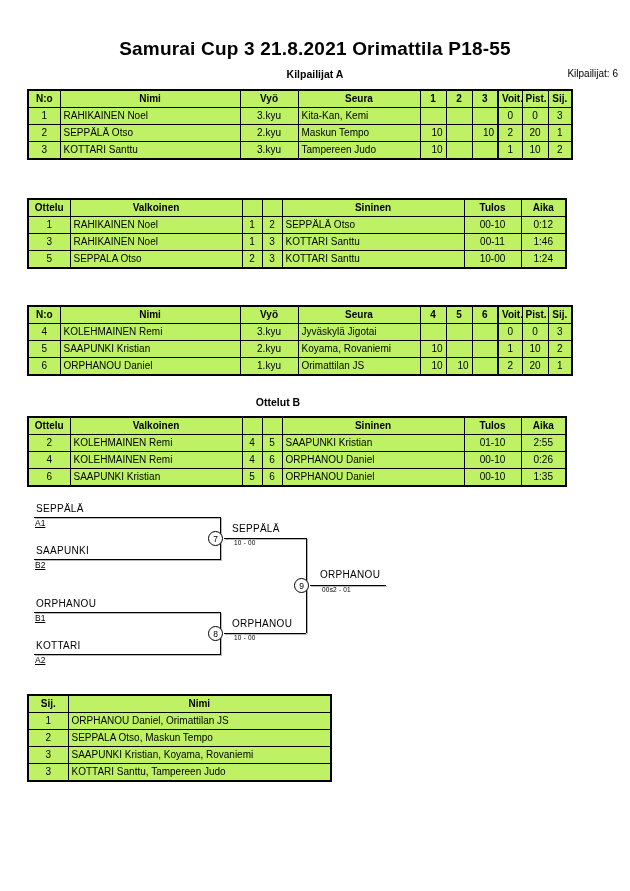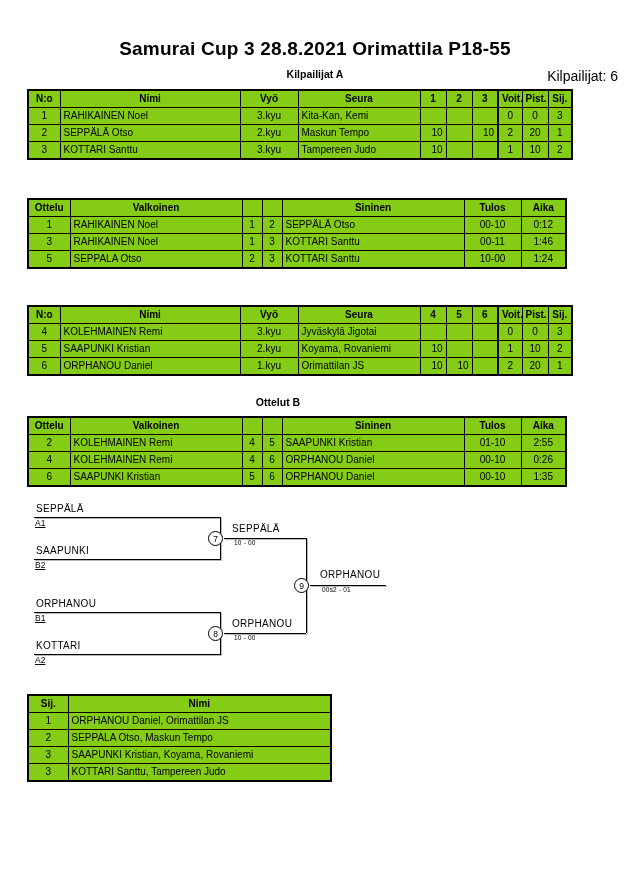--- a/index.html
+++ b/index.html
@@ -29,39 +29,39 @@
     width: 630px;
     text-align: center;
     font-size: 19px;
     font-weight: bold;
     letter-spacing: 0.2px;
   }
   .competitor-count {
     position: absolute;
     right: 12px;
     top: 68px;
-    font-size: 14px;
+    font-size: 10px;
     font-weight: normal;
     text-align: right;
   }
 
   
   .caption {
     position: absolute;
     font-size: 10.5px;
     font-weight: bold;
     text-align: center;
   }
 
   
   table.grid {
     position: absolute;
     border-collapse: collapse;
     border: 2px solid #000;
-    background: #84cc16;
+    background: #bef264;
     table-layout: fixed;
   }
   table.grid th, table.grid td {
     border: 1px solid #000;
     font-size: 10px;
     height: 16px;
     padding: 0 3px;
     line-height: 14px;
     font-weight: normal;
     white-space: nowrap;
@@ -122,21 +122,21 @@
     line-height: 15px;
     text-align: center;
     box-sizing: border-box;
   }
 </style>
 </head>
 <body>
 
 <div class="page">
 
-  <div class="doc-title">Samurai Cup 3  28.8.2021  Orimattila   P18-55</div>
+  <div class="doc-title">Samurai Cup 3  21.8.2021  Orimattila   P18-55</div>
   <div class="competitor-count">Kilpailijat: 6</div>
 
   <div class="caption" style="left:0;top:68px;width:630px;">Kilpailijat A</div>
   <table class="grid" style="left:27px;top:89px;width:538px;">
     <colgroup>
       <col style="width:32px">
         <col style="width:180px">
         <col style="width:58px">
         <col style="width:122px">
       <col style="width:26px">

